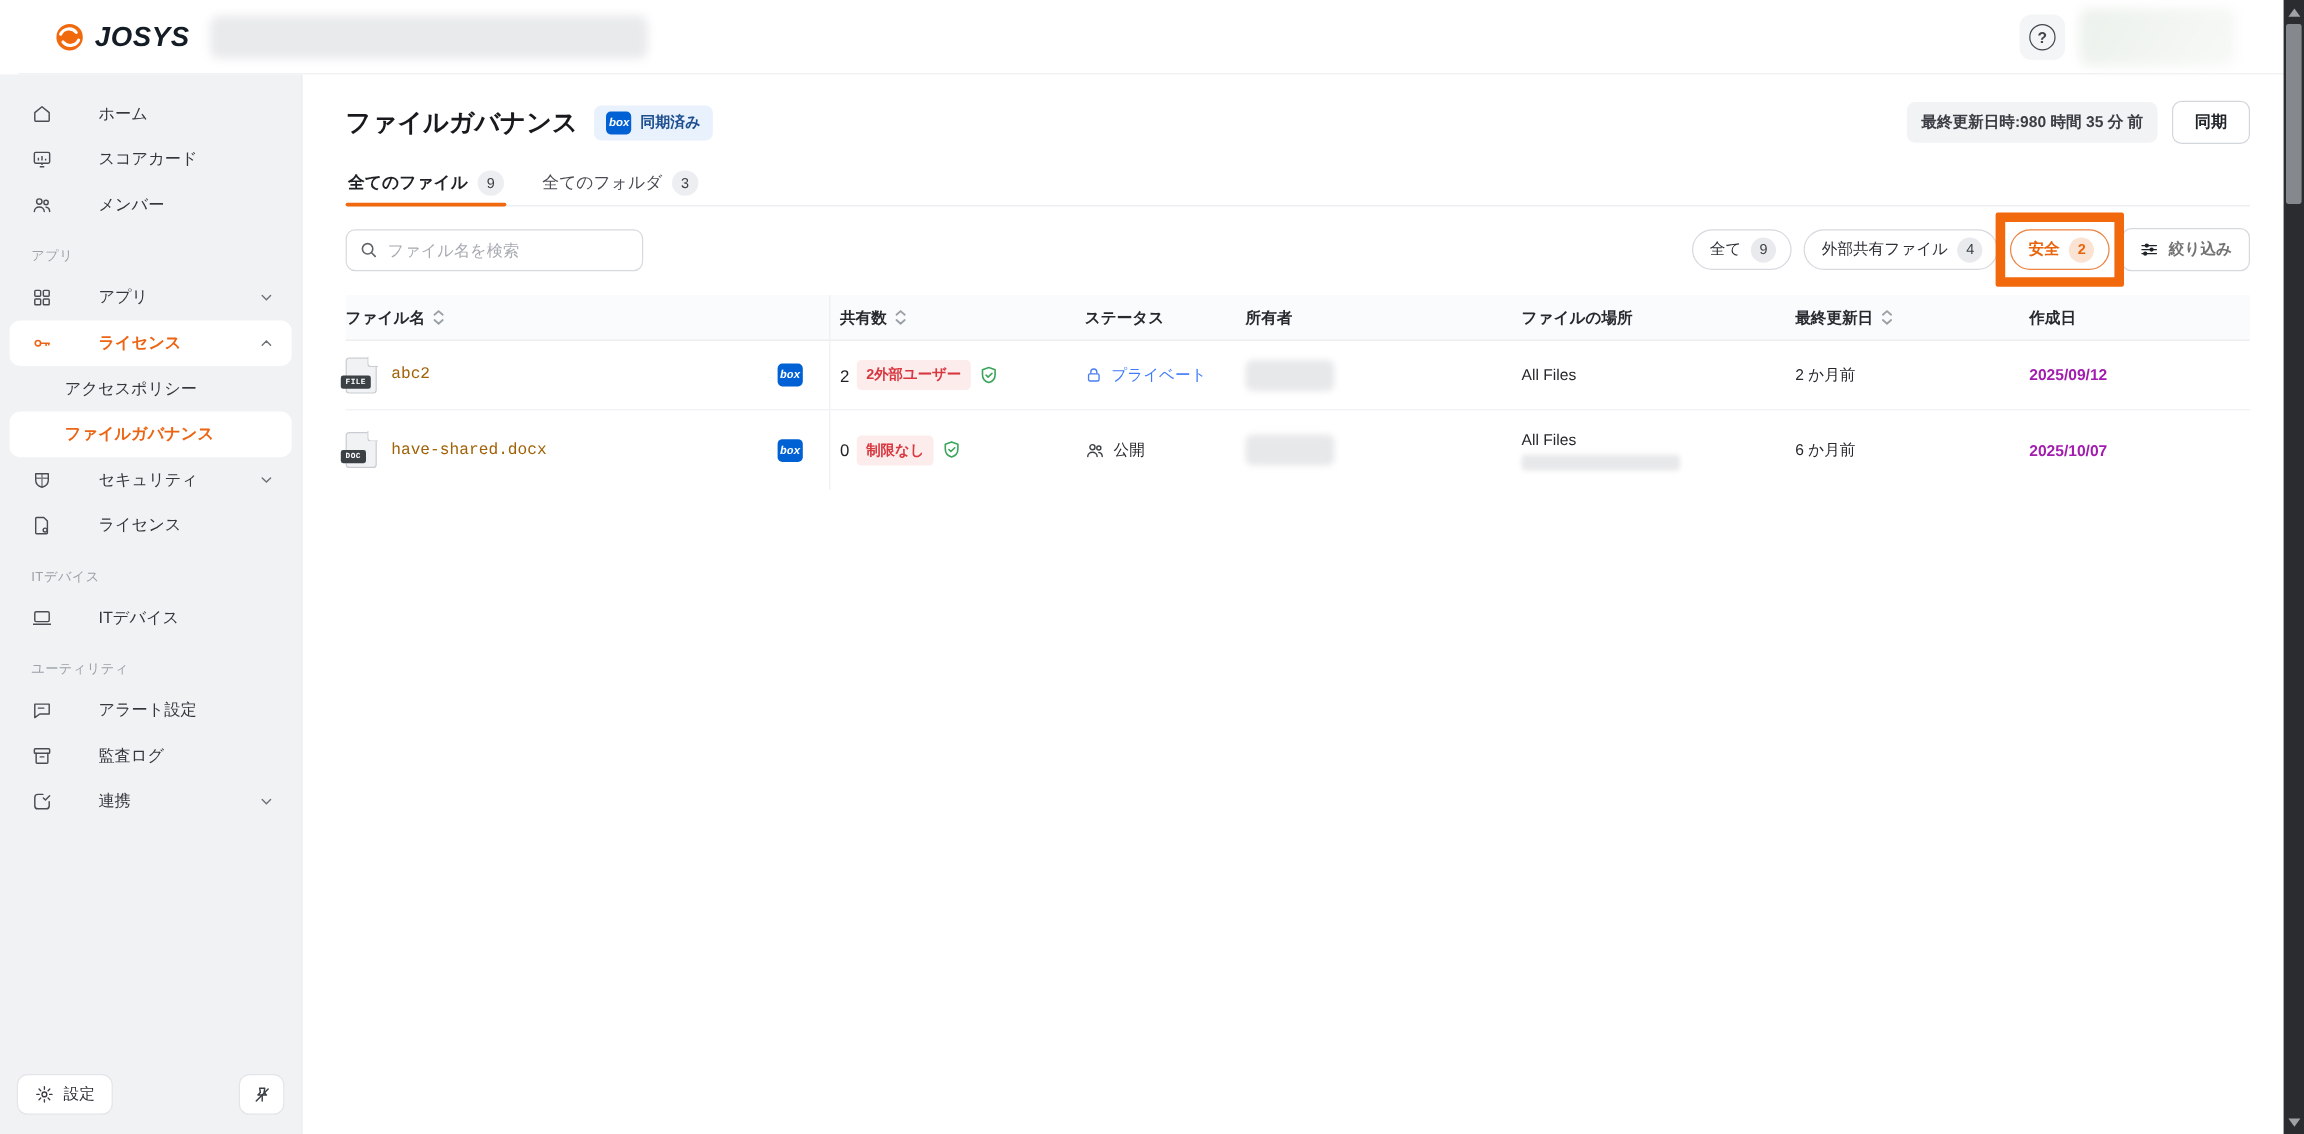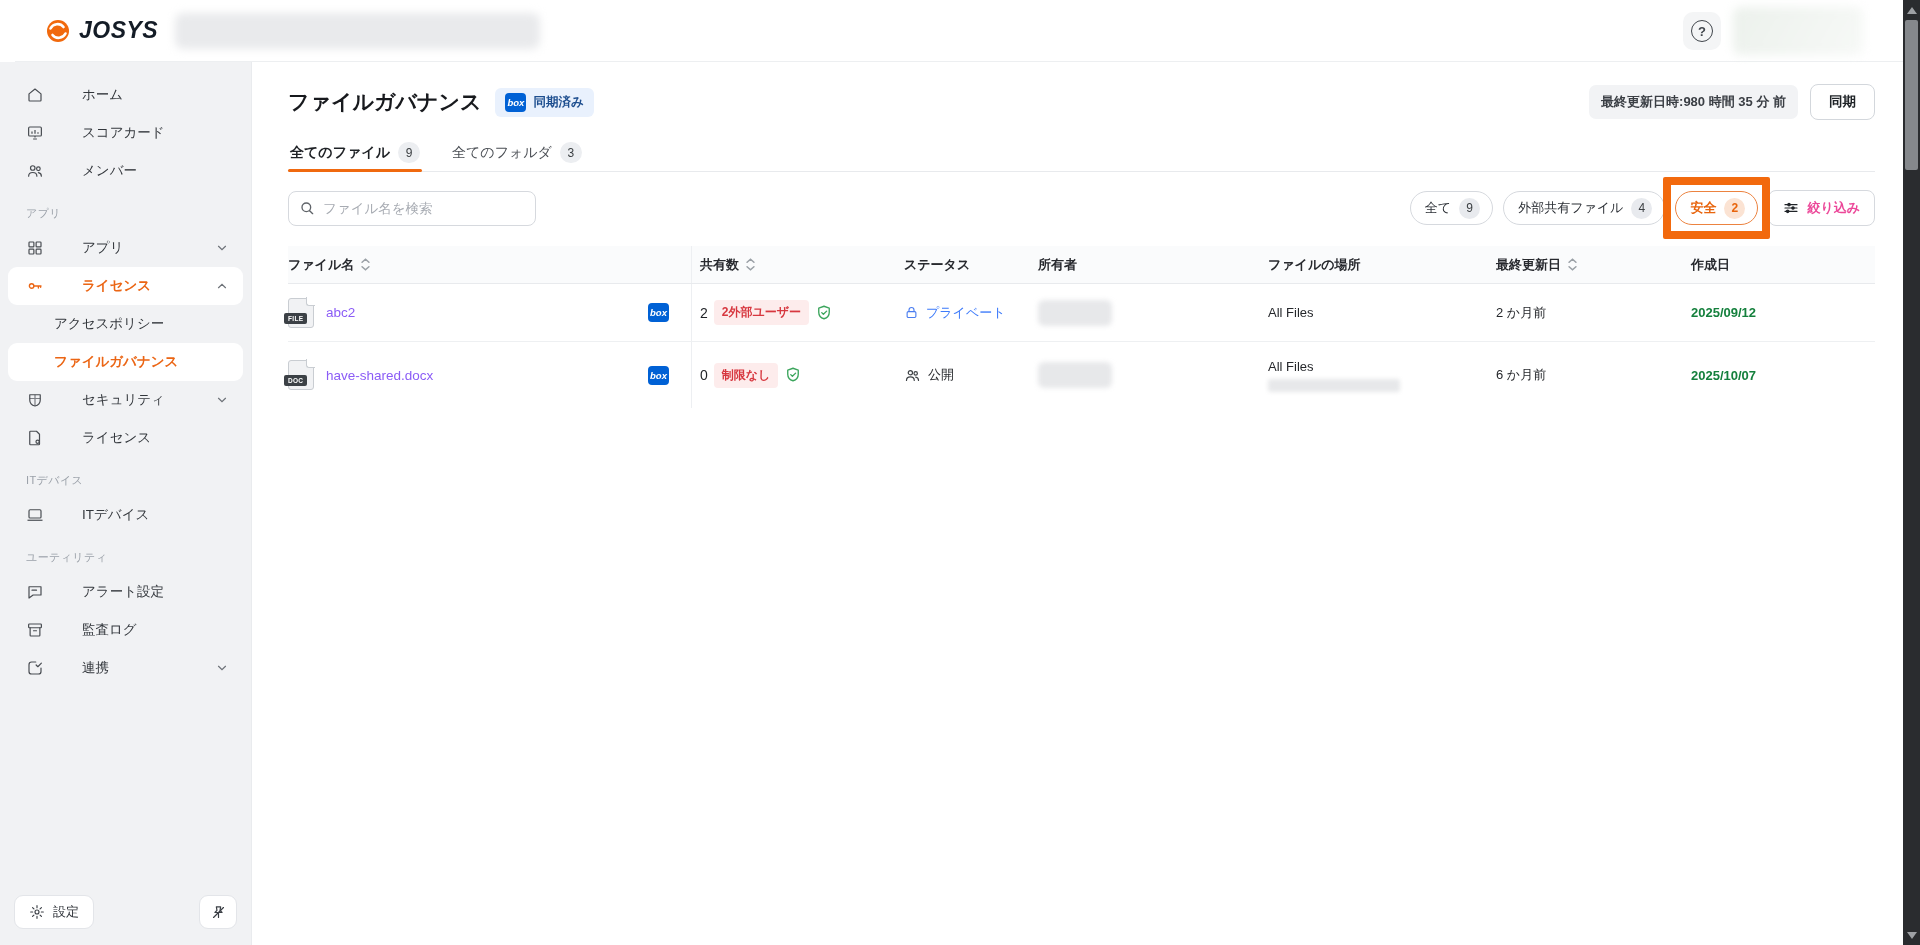--- a/index.html
+++ b/index.html
@@ -81,50 +81,50 @@
   .toolbar-right { margin-left:auto; display:flex; align-items:center; gap:10px; }
   .pill { display:flex; align-items:center; gap:8px; height:34px; border:1px solid #d6d9de; border-radius:999px;
     background:#fff; padding:0 12px 0 14px; font-size:13px; color:#2c3036; cursor:pointer; white-space:nowrap; }
   .pill .pc { background:#e8eaee; color:#3c4043; border-radius:999px; min-width:21px; height:21px; padding:0 6px;
     display:flex; align-items:center; justify-content:center; font-size:12px; }
   .pill.safe { border-color:#ec8340; color:#E8640C; font-weight:600; position:relative; }
   .pill.safe .pc { background:#fbe3d3; color:#E8640C; }
   .annotation { position:absolute; top:-15px; left:-13px; right:-13px; bottom:-15px;
     border:8px solid #F2690D; border-radius:2px; pointer-events:none; z-index:20; }
   .filter-btn { display:flex; align-items:center; gap:8px; height:36px; border:1px solid #d6d9de; border-radius:8px;
-    background:#fff; padding:0 14px; font-size:13px; font-weight:600; color:#ec4899; cursor:pointer; white-space:nowrap; }
+    background:#fff; padding:0 14px; font-size:13px; font-weight:600; color:#737373; cursor:pointer; white-space:nowrap; }
 
   
   .table { margin-top:20px; }
   .tr { display:grid; grid-template-columns:404px 204px 134px 230px 228px 195px 1fr; align-items:center; }
   .th-row { height:38px; background:#fafbfc; border-bottom:1px solid #e8eaed; font-size:13px; font-weight:700; color:#27292e; }
   .cell { padding-left:8px; display:flex; align-items:center; gap:6px; min-width:0; }
-  .cell.first { padding-left:0; align-self:stretch; border-right:1px solid #edeff2; }
+  .cell.first { padding-left:0; align-self:stretch; border-right:1px solid #edeff2;font-family:Liberation Mono, monospace; }
   .th-row .cell.first { border-right:1px solid #edeff2; }
   .sort { display:flex; flex-direction:column; gap:1px; color:#9aa0a6; cursor:pointer; }
   .row { border-bottom:1px solid #eef0f2; font-size:13.5px; color:#26282c; }
   .row:last-child { border-bottom:none; }
   .row1 { height:58px; } .row2 { height:66px; }
   .file-cell { display:flex; align-items:center; gap:12px; width:100%; padding-right:22px; height:100%; }
-  .file-name { font-size:13.5px; color:#8b5cf6; }
+  .file-name { font-size:13.5px; color:#a16207; }
   .doc-ic { position:relative; width:26px; height:30px; flex:0 0 26px; }
   .doc-ic .page { position:absolute; inset:0; background:#f1f2f4; border:1px solid #c9cdd2; border-radius:3px; }
   .doc-ic .fold { position:absolute; right:-1px; top:-1px; width:9px; height:9px; background:#fff;
     border-left:1px solid #c9cdd2; border-bottom:1px solid #c9cdd2; border-radius:0 0 0 3px; }
   .doc-ic .tag { position:absolute; left:-4px; bottom:4px; background:#3c4146; color:#fff; font-size:6.5px;
     font-weight:700; letter-spacing:.3px; padding:2px 4px; border-radius:2px; }
   .box-mini { margin-left:auto; }
   .share-num { font-size:14px; color:#1e2125; }
   .tag-red { background:#fdecec; color:#d7373f; font-size:12px; font-weight:600; border-radius:4px; padding:4px 8px; white-space:nowrap; }
   .status-private { display:flex; align-items:center; gap:7px; color:#3E7BFA; font-size:13px; }
   .status-public { display:flex; align-items:center; gap:7px; color:#26282c; font-size:13px; }
   .owner-redact { width:74px; height:26px; background:#e7e8ea; border-radius:6px; filter:blur(2.5px); }
   .loc { font-size:13px; color:#26282c; }
   .loc-redact { width:132px; height:13px; background:#e7e8ea; border-radius:3px; filter:blur(2px); margin-top:5px; }
-  .date { font-size:13px; font-weight:600; color:#15803d; }
+  .date { font-size:13px; font-weight:600; color:#a21caf; }
   .muted-col { flex-direction:column; align-items:flex-start; justify-content:center; gap:0; display:flex; }
 
   svg { display:block; }
 </style>
 </head>
 <body>
 
 <div class="header">
   <div class="brand">
     <svg width="26" height="26" viewBox="0 0 26 26">

